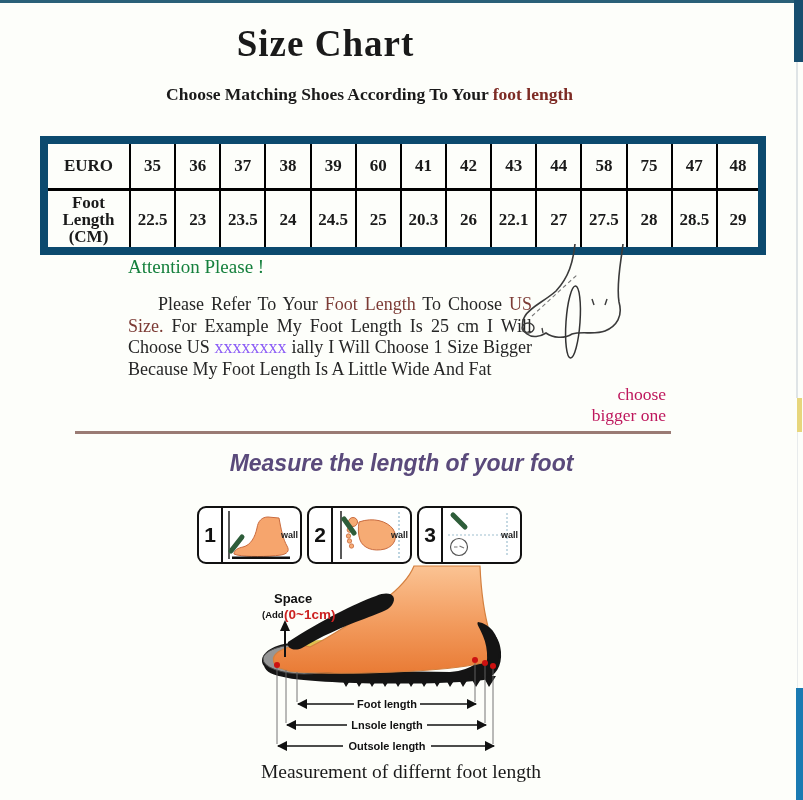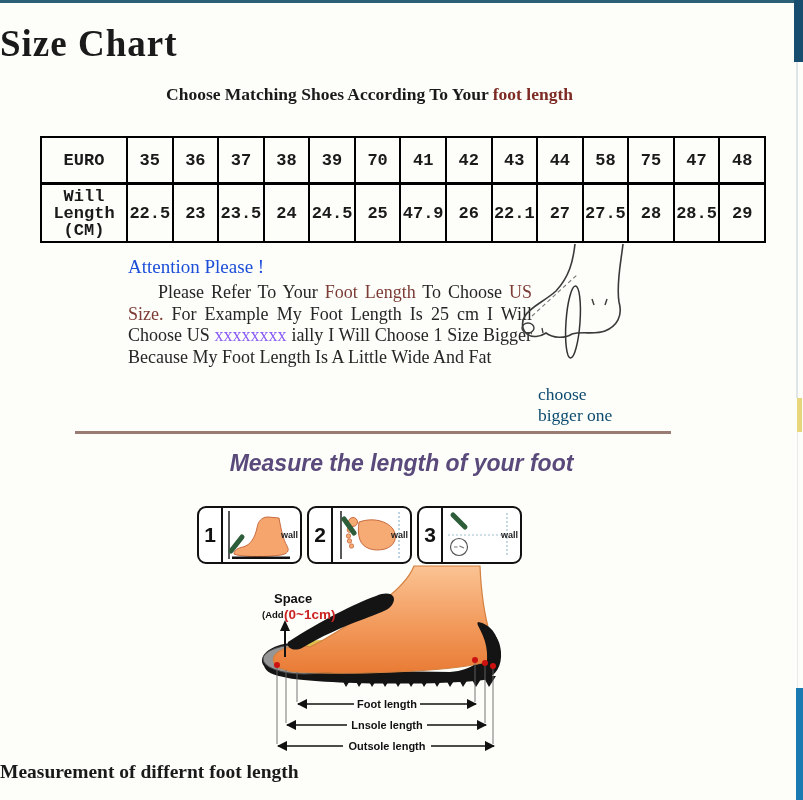--- a/index.html
+++ b/index.html
@@ -6,65 +6,65 @@
   .page{position:relative;width:803px;height:800px;background:#fdfefa;overflow:hidden;
         font-family:"Liberation Serif",serif;color:#1a1a1a;}
   
   .edge-top{position:absolute;left:0;top:0;width:803px;height:3px;background:#2a6078;}
   .edge-r1{position:absolute;right:0;top:0;width:9px;height:62px;background:#174e6f;}
   .edge-r2{position:absolute;right:5px;top:62px;width:2px;height:336px;background:#dfe4e6;}
   .edge-r3{position:absolute;right:1px;top:398px;width:5px;height:34px;background:#e7d67c;}
   .edge-r4{position:absolute;right:5px;top:432px;width:1px;height:256px;background:#e8ebec;}
   .edge-r5{position:absolute;right:0;top:688px;width:7px;height:112px;background:#1a7ab2;}
 
-  .title{position:absolute;left:0;top:22px;width:651px;
+  .title{position:absolute;left:0;top:22px;width:651px;text-align:center;
          font-size:37px;font-weight:700;letter-spacing:1px;}
   .subtitle{position:absolute;left:0;top:84px;width:739px;text-align:center;
             font-size:17.5px;font-weight:700;}
   .subtitle .accent{color:#7d2b24;}
 
   table.sizes{position:absolute;left:40px;top:136px;width:726px;border-collapse:collapse;
-              table-layout:fixed;border:2px solid #0c4a6e;font-family:Liberation Mono, monospace;}
+              table-layout:fixed;border:8px solid #0c4a6e;}
   table.sizes td{border:2px solid #000;text-align:center;vertical-align:middle;
                  font-size:17px;font-weight:700;padding:0 1px;}
   table.sizes tr.r1 td{height:44px;}
   table.sizes tr.r2 td{height:56px;border-top:3px solid #000;line-height:17px;}
   table.sizes col.c0{width:86px;}
 
   .attention{position:absolute;left:128px;top:256px;width:404px;}
-  .attention .att-head{color:#1d4ed8;font-size:19px;margin-bottom:4px;}
+  .attention .att-head{color:#15803d;font-size:19px;margin-bottom:16px;}
   .attention p{margin:0;font-size:18px;line-height:21.5px;text-align:justify;
                text-indent:30px;color:#262626;}
   .attention .brn{color:#7c3b35;}
   .attention .xr{color:#8b5cf6;}
 
   .foot-sketch{position:absolute;left:520px;top:244px;width:140px;height:120px;}
-  .choose-note{position:absolute;left:538px;top:384px;width:128px;text-align:left;
-               font-size:17.5px;line-height:21px;color:#0c4a6e;}
+  .choose-note{position:absolute;left:538px;top:384px;width:128px;text-align:right;
+               font-size:17.5px;line-height:21px;color:#be185d;}
 
   .divider{position:absolute;left:75px;top:431px;width:596px;height:3px;background:#9a7b74;}
 
   .measure-heading{position:absolute;left:0;top:450px;width:803px;text-align:center;
                    font-family:"Liberation Sans",sans-serif;font-style:italic;font-weight:700;
                    font-size:23px;color:#5a4a7b;}
 
   .steps{position:absolute;left:197px;top:506px;display:flex;gap:5px;}
   .step-box{width:105px;height:58px;border:2px solid #111;border-radius:9px;background:#fff;
             display:flex;box-sizing:border-box;overflow:hidden;}
   .step-num{width:22px;border-right:2px solid #111;display:flex;align-items:center;justify-content:center;
             font-family:"Liberation Sans",sans-serif;font-weight:700;font-size:21px;color:#111;}
   .step-body{position:relative;flex:1;}
   .step-body svg{position:absolute;left:0;top:1px;}
   .wall-label{position:absolute;right:2px;top:50%;transform:translateY(-50%);
               font-family:"Liberation Sans",sans-serif;font-weight:700;font-size:9px;color:#222;}
 
   .shoe-diagram{position:absolute;left:250px;top:562px;width:260px;height:200px;}
   .svg-sans{font-family:"Liberation Sans",sans-serif;}
-  .caption{position:absolute;left:0;top:761px;width:772px;text-align:left;
-           font-size:19.5px;font-weight:700;}
+  .caption{position:absolute;left:0;top:761px;width:772px;text-align:center;
+           font-size:19.5px;font-weight:400;padding-left:15px;}
 </style>
 </head>
 <body>
 
 <div class="page">
 
   <div class="edge-top"></div>
   <div class="edge-r1"></div>
   <div class="edge-r2"></div>
   <div class="edge-r3"></div>
@@ -81,39 +81,39 @@
         <col span="14">
       </colgroup>
     <tbody>
         <tr class="r1">
       <td>EURO</td>
       <td>35</td>
       <td>36</td>
       <td>37</td>
       <td>38</td>
       <td>39</td>
-      <td>70</td>
+      <td>60</td>
       <td>41</td>
       <td>42</td>
       <td>43</td>
       <td>44</td>
       <td>58</td>
       <td>75</td>
       <td>47</td>
       <td>48</td>
     </tr>
     <tr class="r2">
-      <td>Will Length (CM)</td>
+      <td>Foot Length (CM)</td>
       <td>22.5</td>
       <td>23</td>
       <td>23.5</td>
       <td>24</td>
       <td>24.5</td>
       <td>25</td>
-      <td>47.9</td>
+      <td>20.3</td>
       <td>26</td>
       <td>22.1</td>
       <td>27</td>
       <td>27.5</td>
       <td>28</td>
       <td>28.5</td>
       <td>29</td>
     </tr>
   </tbody>
     </table>

